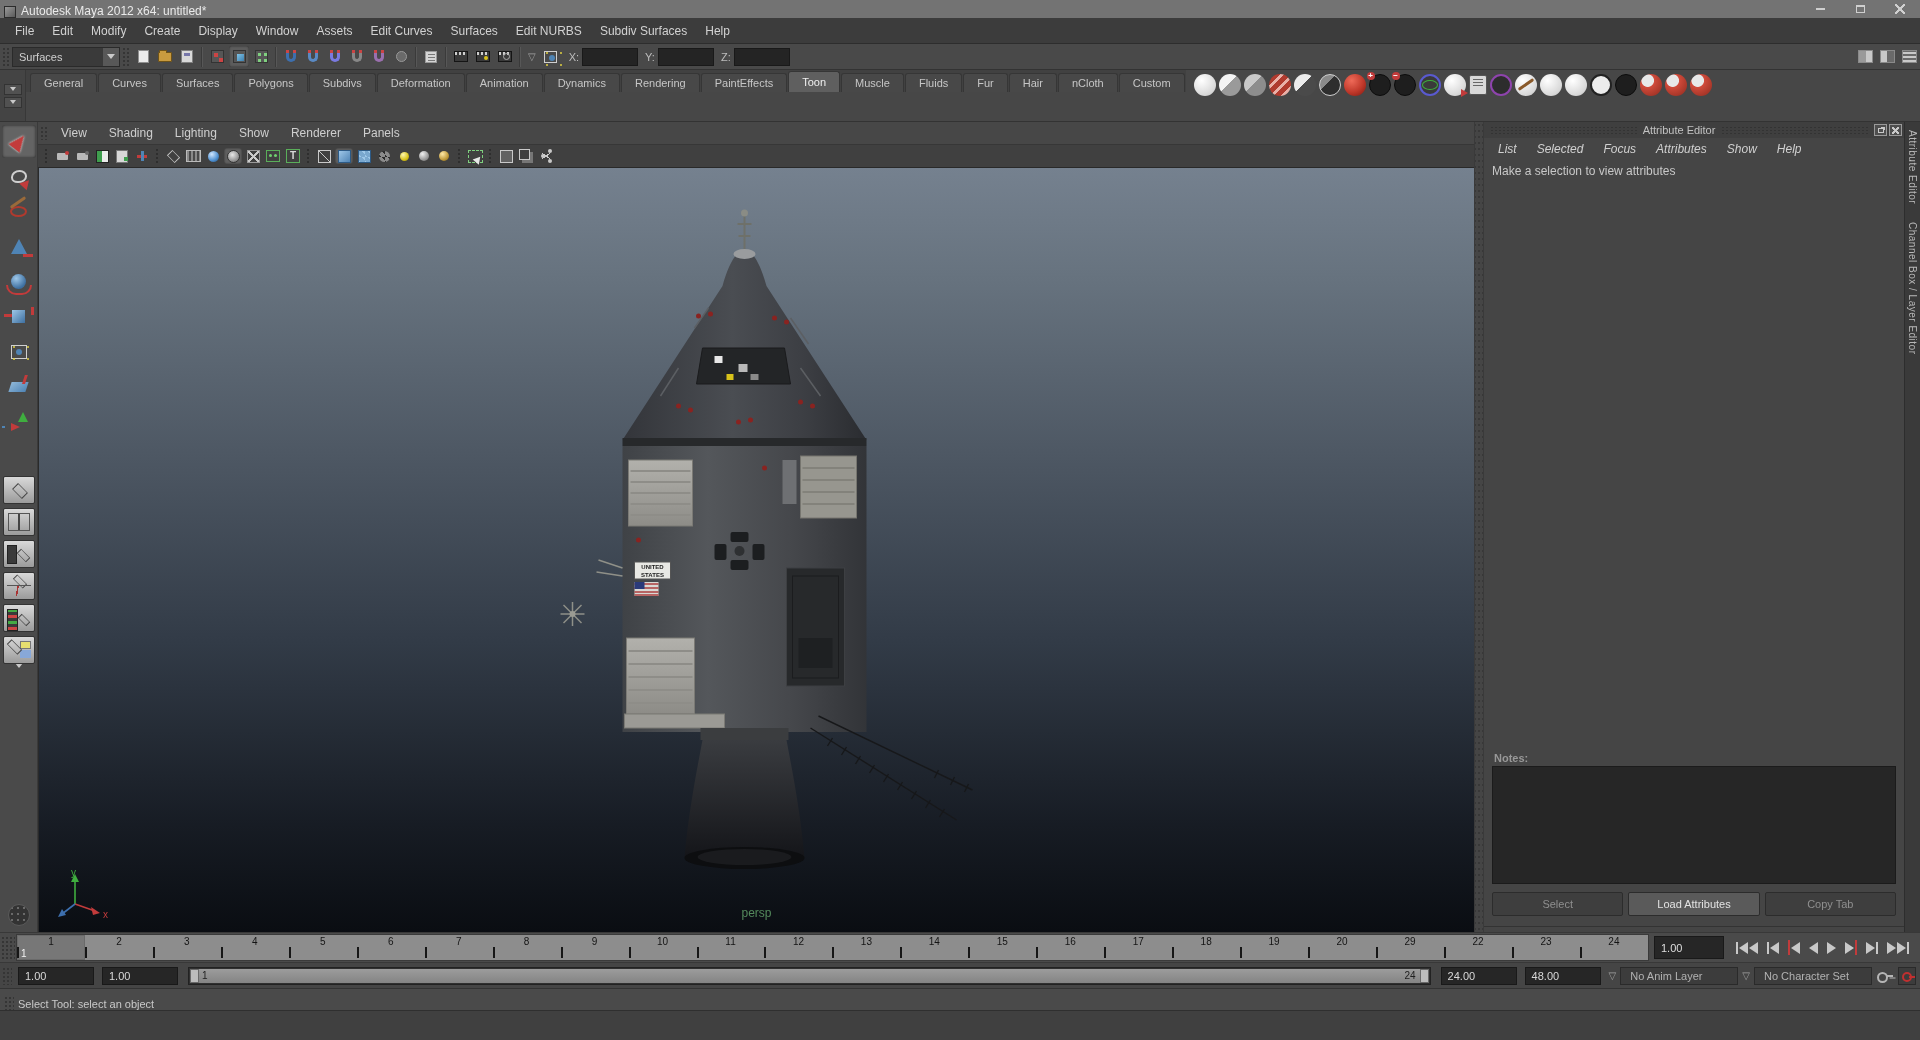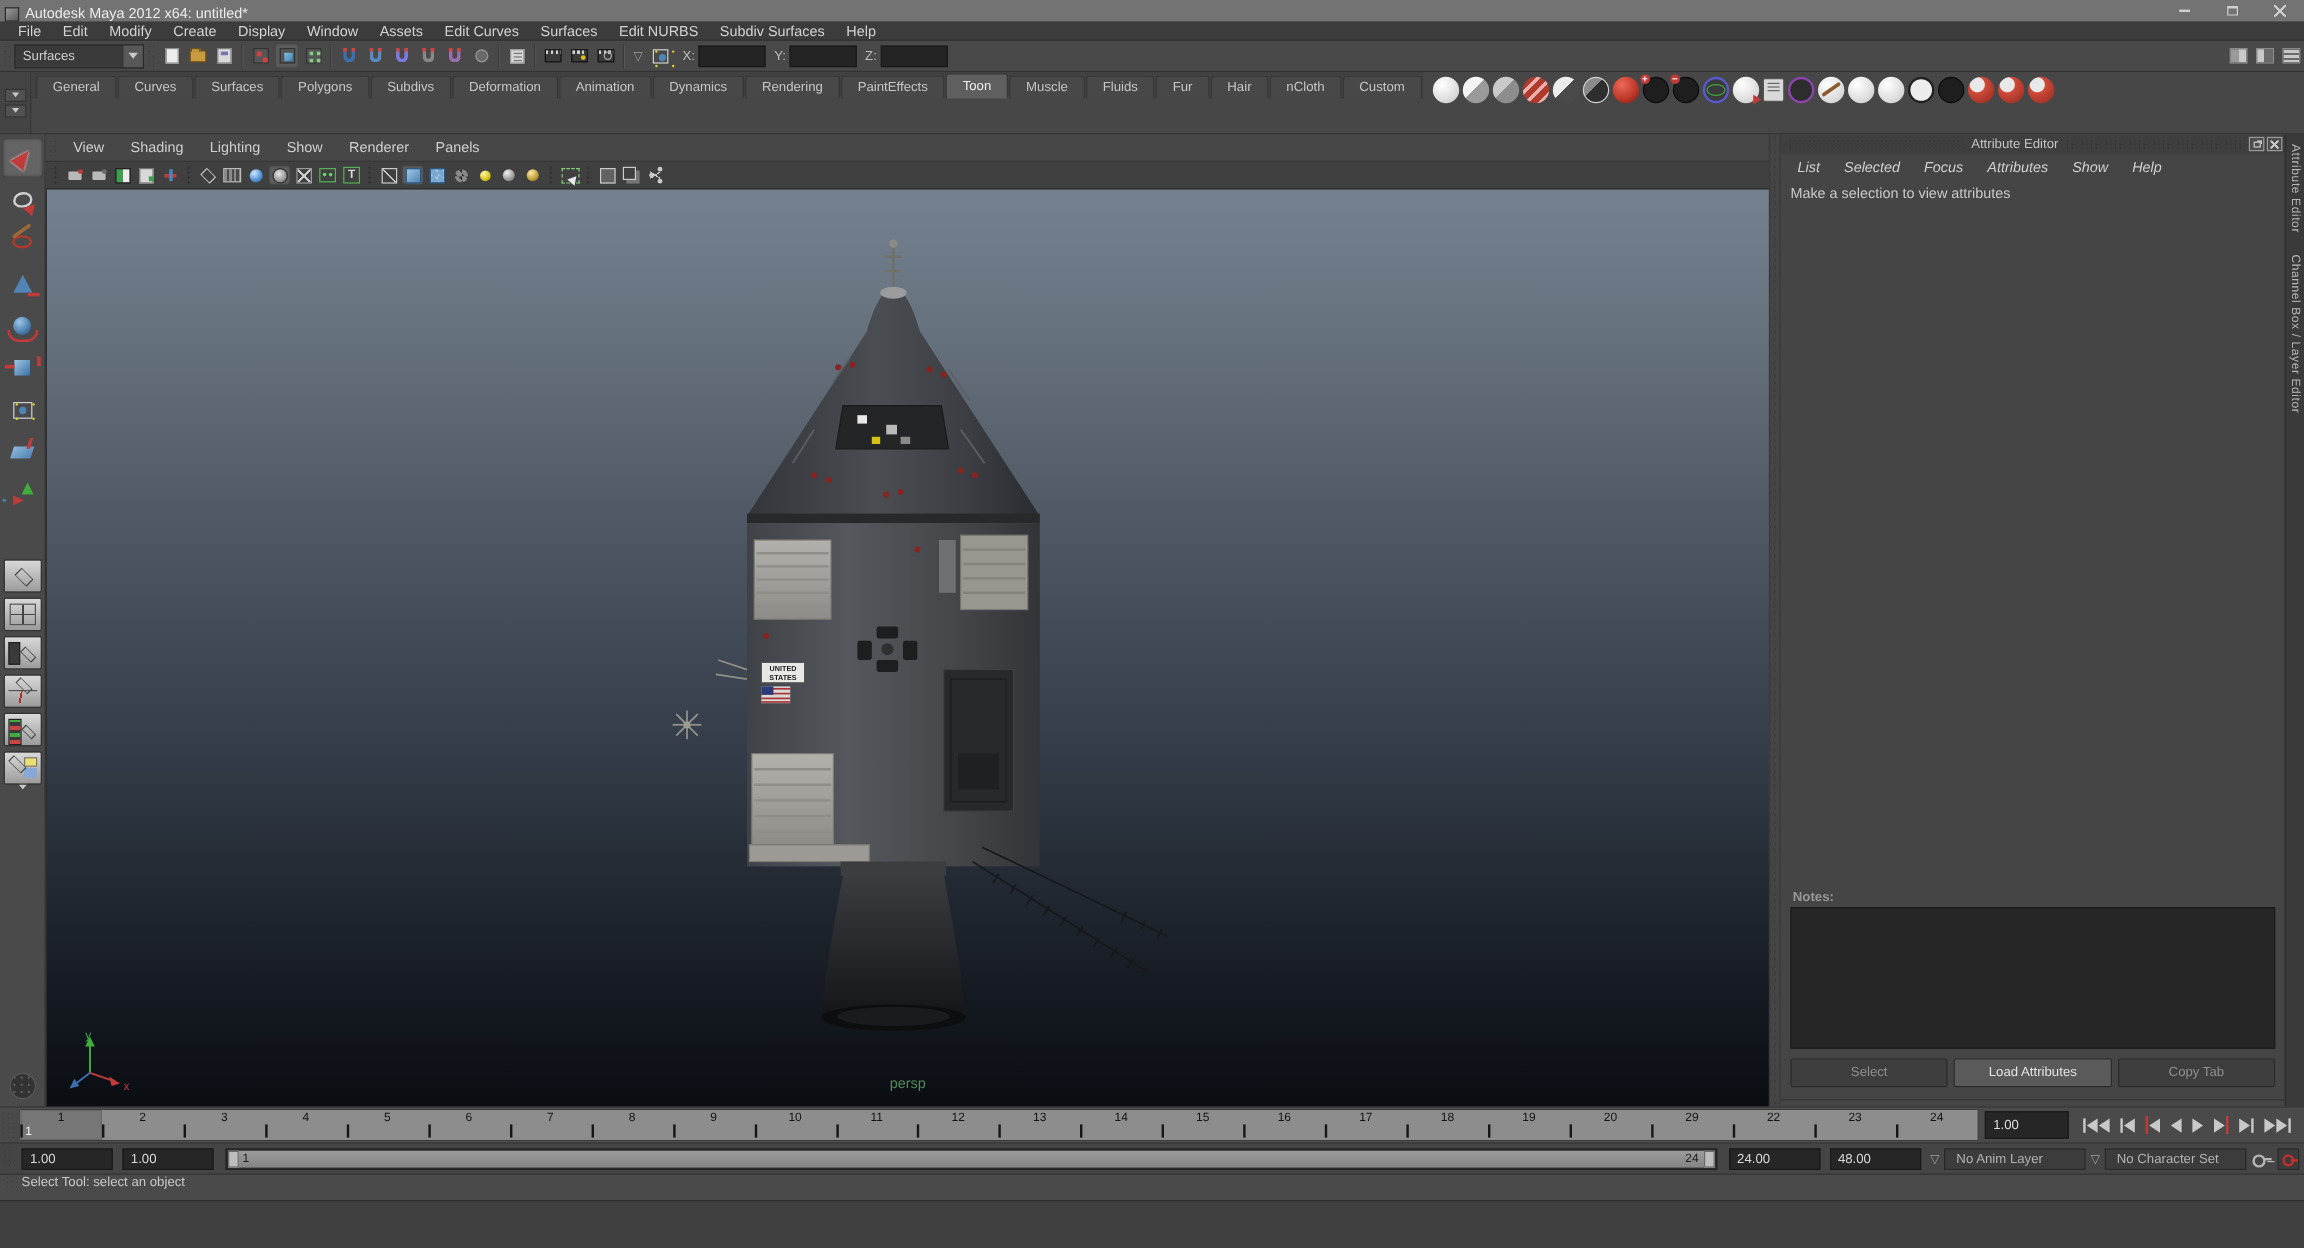--- a/index.html
+++ b/index.html
@@ -12,21 +12,21 @@
   #app-icon { width:12px; height:12px; margin:0 5px 0 4px; background:linear-gradient(135deg,#9a9a9a,#5a5a5a); border:1px solid #2b2b2b; }
   #titlebar .spacer { flex:1; }
   .winbtn { width:40px; height:18px; display:flex; align-items:center; justify-content:center; }
   .wb-min { width:9px; height:2px; background:#cfcfcf; }
   .wb-max { width:9px; height:8px; border:1px solid #cfcfcf; border-top-width:2px; }
   .wb-close { width:10px; height:10px;
     background:linear-gradient(45deg,transparent 43%,#cfcfcf 43% 57%,transparent 57%),
                linear-gradient(-45deg,transparent 43%,#cfcfcf 43% 57%,transparent 57%); }
 
   
-  #menubar { height:16px; background:#3c3c3c; border-bottom:1px solid #2d2d2d; display:flex; align-items:center; font-size:12px; color:#d2d2d2; flex:0 0 auto; padding-left:6px; }
+  #menubar { height:26px; background:#3c3c3c; border-bottom:1px solid #2d2d2d; display:flex; align-items:center; font-size:12px; color:#d2d2d2; flex:0 0 auto; padding-left:6px; }
   #menubar .menu-item { padding:0 9px; }
 
   
   #statusline { height:26px; background:#494949; border-bottom:1px solid #333; display:flex; align-items:center; flex:0 0 auto; }
   .grip { width:8px; height:20px; margin:0 2px;
     background-image:radial-gradient(#353535 26%, transparent 27%); background-size:4px 4px; }
   .sl-sep { width:2px; height:20px; background:#3a3a3a; border-right:1px solid #575757; margin:0 3px; }
   #menuset { width:108px; height:20px; background:#3a3a3a; border:1px solid #2a2a2a; display:flex; align-items:center; font-size:11px; color:#cfcfcf; }
   #menuset .dd-label { flex:1; padding-left:6px; }
   #menuset .dd-btn { width:16px; height:100%; background:#585858; display:flex; align-items:center; justify-content:center; }
@@ -271,21 +271,21 @@
   
   #cmdline { height:26px; background:#454545; display:flex; align-items:center; flex:0 0 auto; border-top:1px solid #383838; }
   #cmd-grip { width:10px; height:18px; background-image:radial-gradient(#353535 26%, transparent 27%); background-size:4px 4px; margin:0 2px; }
   #cmd-label { width:42px; text-align:center; font-size:11px; color:#c8c8c8; }
   #cmd-input { width:990px; height:19px; background:#1f1f1f; border:1px solid #121212; color:#ddd; font-size:11px; font-family:"DejaVu Sans Mono",monospace; padding:0 4px; }
   #cmd-result { flex:1; height:23px; background:#000; margin-left:3px; }
   #script-editor-btn { width:22px; height:19px; margin:0 4px; background:#4e6a8a; border:1px solid #2a3a4a; position:relative; }
   #script-editor-btn::after { content:""; position:absolute; left:3px; top:4px; width:14px; height:1px; background:#cfe0f0; box-shadow:0 4px 0 #cfe0f0, 0 8px 0 #cfe0f0; }
 
   
-  #helpline { height:22px; background:#4a4a4a; display:flex; align-items:flex-start; flex:0 0 auto; border-top:1px solid #333; font-size:11px; color:#c9c9c9; }
+  #helpline { height:22px; background:#4a4a4a; display:flex; align-items:flex-end; flex:0 0 auto; border-top:1px solid #333; font-size:11px; color:#c9c9c9; }
   #help-grip { width:10px; height:14px; background-image:radial-gradient(#353535 26%, transparent 27%); background-size:4px 4px; margin:0 4px; }
   #bottom-strip { flex:1; background:#404040; border-top:1px solid #2f2f2f; }
 </style>
 </head>
 <body>
 
 <div id="app">
 
   <div id="titlebar">
     <div id="app-icon"></div>

